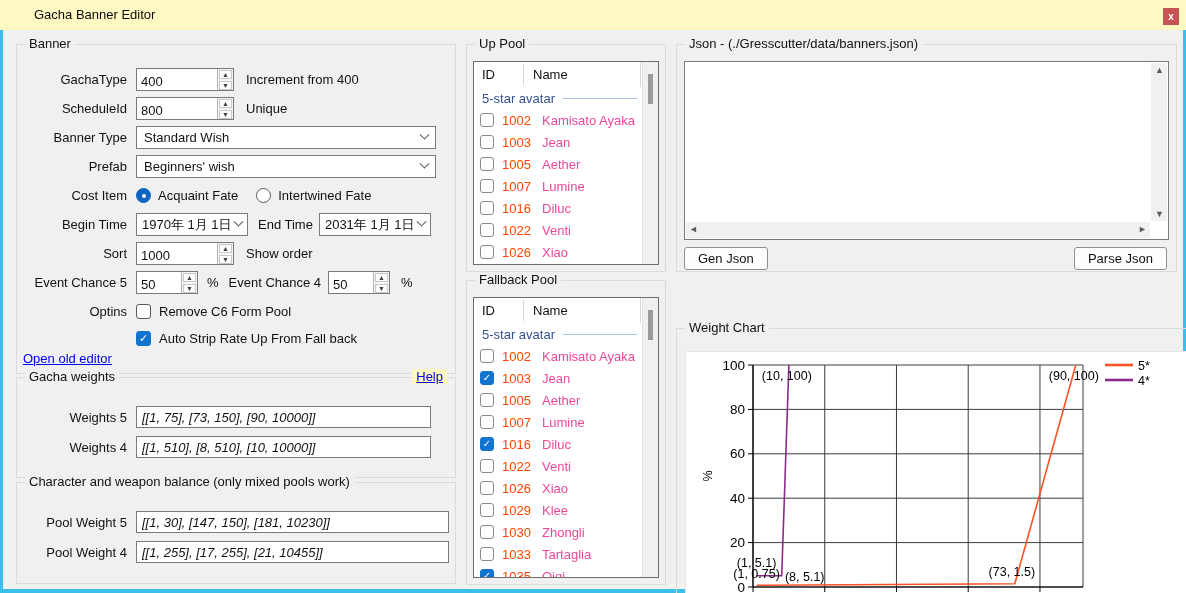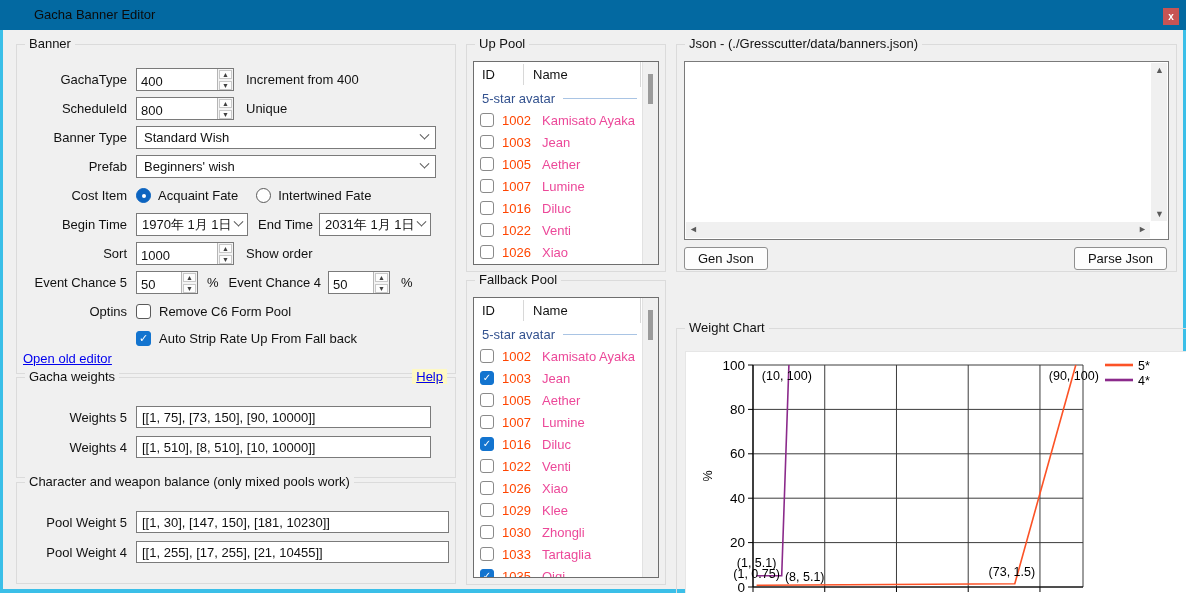--- a/index.html
+++ b/index.html
@@ -1,18 +1,18 @@
 <!DOCTYPE html>
 <html><head>
 <meta charset="utf-8">
 <style>
   * { box-sizing: border-box; }
   body { margin:0; font-family:"Liberation Sans", sans-serif; font-size:13px; color:#111; }
   .window { position:relative; width:1186px; height:593px; background:#3BBFE8; overflow:hidden; }
-  .titlebar { position:absolute; left:0; top:0; right:0; height:30px; background:#0369a1; }
+  .titlebar { position:absolute; left:0; top:0; right:0; height:30px; background:#fef9c3; }
   .title { position:absolute; left:34px; top:7px; font-size:13px; color:#0b0b0b; }
   .closebtn { position:absolute; right:7px; top:8px; width:16px; height:17px; background:#C75454; color:#fff;
               font-size:10px; font-weight:bold; display:flex; align-items:center; justify-content:center; cursor:default; }
   .content { position:absolute; left:3px; top:30px; right:3px; bottom:4px; background:#F0F0F0; }
 
   .group { position:absolute; border:1px solid #DBDBDB; }
   .gtitle { position:absolute; top:-9px; left:8px; background:#F0F0F0; padding:0 4px; white-space:nowrap; }
   .glink { position:absolute; top:-9px; right:8px; background:#fef9c3; padding:0 4px; color:#0000EE; text-decoration:underline; cursor:pointer; }
 
   
@@ -39,21 +39,21 @@
   .ritem { display:flex; align-items:center; margin-right:18px; }
 
   .cbx { width:15px; height:15px; border:1px solid #5A5A5A; border-radius:3px; background:#fff; margin-right:8px; flex:none;
          color:#fff; font-size:11px; line-height:13px; text-align:center; }
   .cbx.on { background:#1374CF; border-color:#1374CF; }
   .cbx.on::after { content:"\2713"; }
 
   .link { color:#0000EE; text-decoration:underline; cursor:pointer; }
   .oldeditor { position:absolute; left:6px; bottom:7px; }
 
-  .tinput { height:22px; border:1px solid #7A7A7A; background:#fff; padding:0 5px; font-family:"Liberation Sans",sans-serif; font-size:13px; color:#111; }
+  .tinput { height:22px; border:1px solid #7A7A7A; background:#fff; padding:0 5px; font-family:"Liberation Sans",sans-serif; font-size:13px; color:#111;font-style:italic; }
   .trow { display:flex; align-items:center; height:30px; }
 
   
   .plist { position:absolute; left:6px; right:6px; top:16px; bottom:6px; background:#fff; border:1px solid #6E6E6E; overflow:hidden; }
   .pscroll { position:absolute; right:0; top:0; bottom:0; width:16px; background:#F0F0F0; border-left:1px solid #E2E2E2; }
   .pthumb { position:absolute; top:12px; left:5px; width:5px; height:30px; background:#9B9B9B; }
   .pbody { position:absolute; left:0; top:0; right:17px; bottom:0; overflow:hidden; }
   .hdr { display:flex; align-items:center; height:25px; border-right:1px solid #D8D8D8; }
   .hdr .h1 { width:49px; padding-left:8px; }
   .hdr .vdiv { width:1px; height:21px; background:#D8D8D8; }

